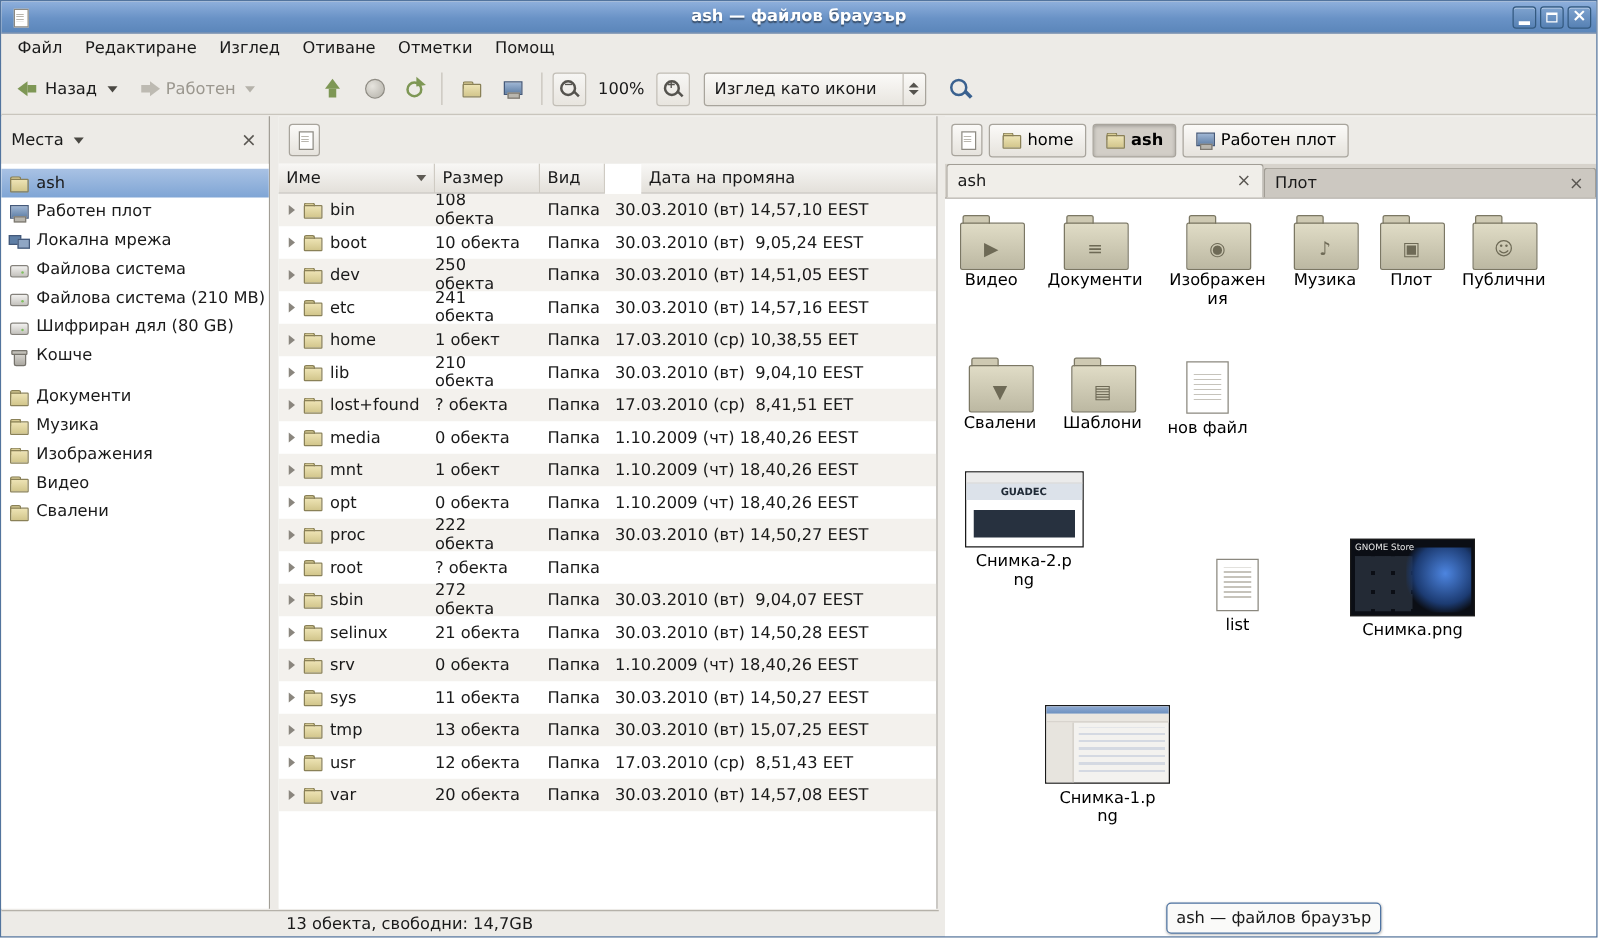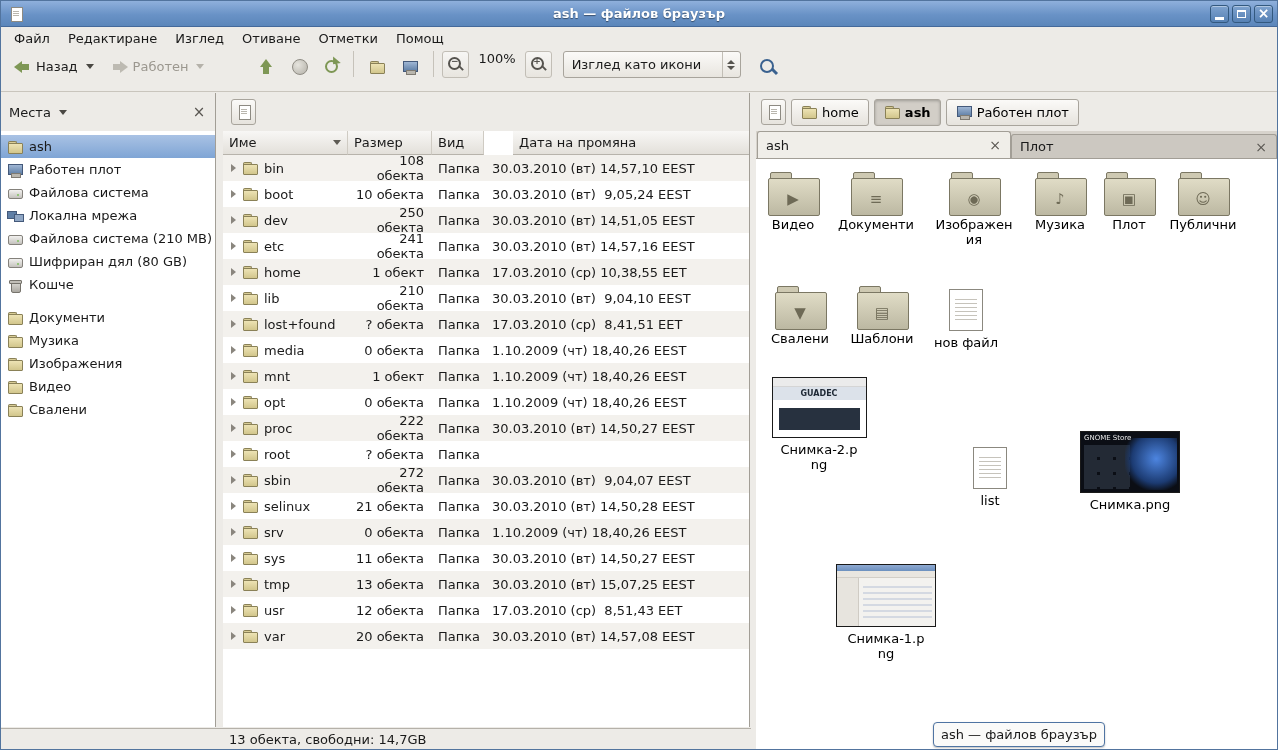--- a/index.html
+++ b/index.html
@@ -24,21 +24,21 @@
   .glyph-max { width: 9px; height: 8px; border: 1px solid #fff; border-top-width: 2px; }
   .glyph-close::before { content: "×"; color: #fff; font-weight: bold; font-size: 14px; line-height: 14px; }
 
   
   .menubar { position: absolute; left: 0; top: 26px; right: 0; height: 24px;
              background: #EDEBE7; display: flex; padding-left: 4px; }
   .menu-item { padding: 0 9px; line-height: 24px; }
 
   
   .toolbar { position: absolute; left: 0; top: 50px; right: 0; height: 41px; background: #EDEBE7;
-             border-bottom: 1px solid #C9C5BD; display: flex; align-items: flex-start; padding: 0 6px; gap: 3px; }
+             border-bottom: 1px solid #C9C5BD; display: flex; align-items: center; padding: 0 6px; gap: 3px; }
   .tb-btn { display: flex; align-items: center; gap: 5px; height: 31px; padding: 0 7px; border-radius: 3px; }
   .tb-label { color: #1a1a1a; }
   .tb-label.dim { color: #9B978F; }
   .tb-gap { width: 34px; }
   .tb-sep { width: 1px; height: 26px; background: #C6C2BA; margin: 0 5px; }
   .dd-arrow { width: 0; height: 0; border-left: 4px solid transparent; border-right: 4px solid transparent;
               border-top: 5px solid #4A4843; margin-left: 3px; }
   .dd-arrow.dim-arrow { border-top-color: #B5B2AA; }
 
   .nav-arrow { width: 17px; height: 16px; position: relative; display: inline-block; }
@@ -141,21 +141,21 @@
   .h-name { width: 125px; } .h-size { width: 84px; } .h-type { width: 52px; } .h-date { flex: 1; border-right: none; margin-left: 29px; }
   .sort-arrow { margin-left: auto; width: 0; height: 0; border-left: 4px solid transparent;
                 border-right: 4px solid transparent; border-top: 5px solid #5E5B54; }
   .list-rows { position: absolute; left: 0; top: 62px; right: 0; bottom: 0; background: #fff; overflow: hidden; }
   .list-rows div.list-row:nth-of-type(odd) { background: #F3F1ED; }
   .list-row { display: flex; height: 26px; align-items: center; }
   .c-name { width: 125px; display: flex; align-items: center; padding-left: 4px; }
   .expander { width: 0; height: 0; border-top: 4px solid transparent; border-bottom: 4px solid transparent;
               border-left: 5px solid #8A867E; margin: 0 6px 0 4px; flex: none; }
   .name-text { margin-left: 6px; }
-  .c-size { width: 84px; text-align: right; padding-right: 8px; }
+  .c-size { width: 84px; text-align: left; padding-right: 8px; }
   .c-type { width: 52px; padding-left: 6px; }
   .c-date { flex: 1; padding-left: 8px; white-space: pre; }
 
   .bottom-bar { position: absolute; left: 0; bottom: 0; width: 750px; height: 21px; background: #EDEBE7;
                 border-top: 1px solid #B5B1A9; display: flex; align-items: center; }
   .status-text { padding-left: 228px; text-align: right; }
 
   
   .right-pane { position: absolute; left: 755px; top: 92px; right: 0; bottom: 0; background: #fff; }
   .path-row { height: 38px; background: #EDEBE7; display: flex; align-items: center; gap: 5px; padding-left: 5px; }
@@ -320,27 +320,27 @@
           <span class="icon icon-folder"></span>
           <span class="side-label">ash</span>
         </div>
 
         <div class="side-item">
           <span class="icon icon-desktop"></span>
           <span class="side-label">Работен плот</span>
         </div>
 
         <div class="side-item">
+          <span class="icon icon-network"></span>
+          <span class="side-label">Локална мрежа</span>
+        </div>
+
+        <div class="side-item">
           <span class="icon icon-drive"></span>
           <span class="side-label">Файлова система</span>
-        </div>
-
-        <div class="side-item">
-          <span class="icon icon-network"></span>
-          <span class="side-label">Локална мрежа</span>
         </div>
 
         <div class="side-item">
           <span class="icon icon-drive"></span>
           <span class="side-label">Файлова система (210 MB)</span>
         </div>
 
         <div class="side-item">
           <span class="icon icon-drive"></span>
           <span class="side-label">Шифриран дял (80 GB)</span>

